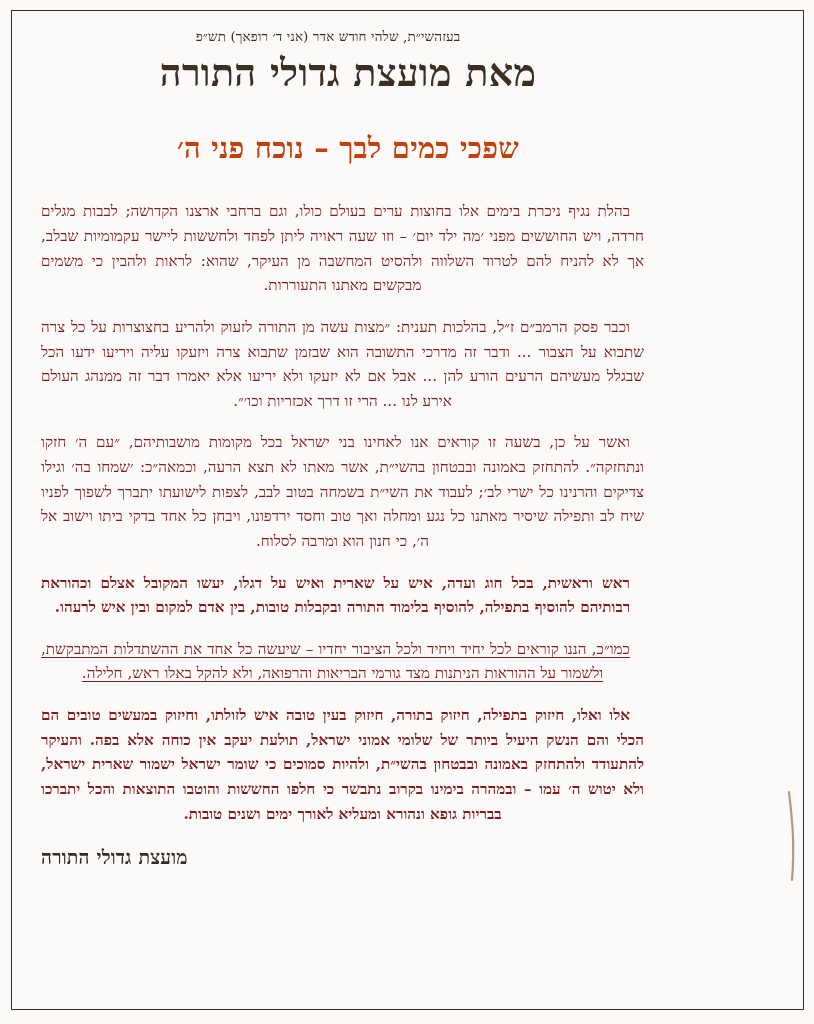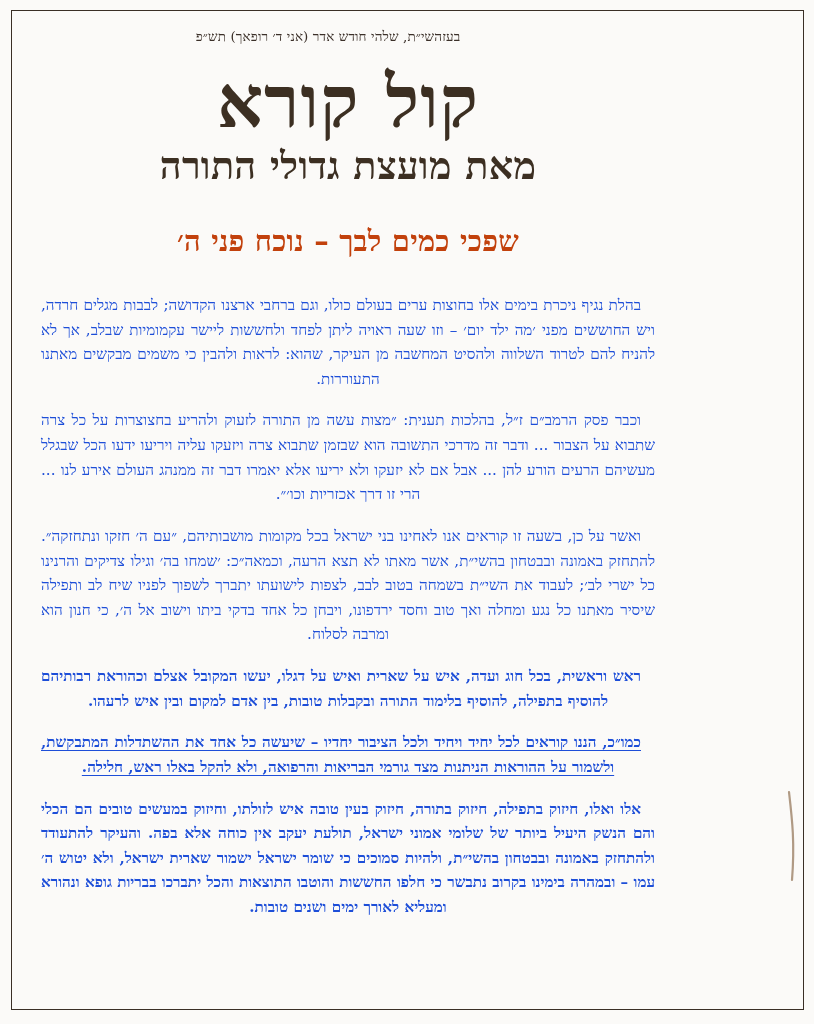--- a/index.html
+++ b/index.html
@@ -95,31 +95,31 @@
   .body-wrap {
     margin-top: 34px;
   }
 
   p.para {
     text-align: justify;
     text-align-last: center;
     font-family: "DejaVu Serif", "Liberation Serif", serif;
     font-size: 15.2px;
     line-height: 1.62;
-    color: #1d4ed8;
-    margin: 0 0 17px 0;
+    color: #7f1d1d;
+    margin: 0 11px 17px 0;
     text-indent: 14px;
   }
 
   p.para.bold {
     font-weight: 700;
   }
 
   p.para.bold-underline {
-    font-weight: 700;
+    font-weight: 400;
     text-decoration: underline;
     text-underline-offset: 3px;
     text-decoration-thickness: 1px;
   }
 
   p.para.last {
     margin-bottom: 20px;
     font-weight: bold;
   }
 
@@ -147,40 +147,40 @@
 <body>
 
 <div class="page">
 
   <div class="frame"></div>
 
   <div class="content">
 
     <div class="dateline">בעזהשי״ת, שלהי חודש אדר (אני ד׳ רופאך) תש״פ</div>
 
-    <h1 class="title-main">קול קורא</h1>
 
     <h2 class="title-sub">מאת מועצת גדולי התורה</h2>
 
     <h3 class="title-tagline">שפכי כמים לבך – נוכח פני ה׳</h3>
 
     <div class="body-wrap">
 
       <p class="para">בהלת נגיף ניכרת בימים אלו בחוצות ערים בעולם כולו, וגם ברחבי ארצנו הקדושה; לבבות מגלים חרדה, ויש החוששים מפני ׳מה ילד יום׳ – וזו שעה ראויה ליתן לפחד ולחששות ליישר עקמומיות שבלב, אך לא להניח להם לטרוד השלווה ולהסיט המחשבה מן העיקר, שהוא: לראות ולהבין כי משמים מבקשים מאתנו התעוררות.</p>
 
       <p class="para">וכבר פסק הרמב״ם ז״ל, בהלכות תענית: ״מצות עשה מן התורה לזעוק ולהריע בחצוצרות על כל צרה שתבוא על הצבור ... ודבר זה מדרכי התשובה הוא שבזמן שתבוא צרה ויזעקו עליה ויריעו ידעו הכל שבגלל מעשיהם הרעים הורע להן ... אבל אם לא יזעקו ולא יריעו אלא יאמרו דבר זה ממנהג העולם אירע לנו ... הרי זו דרך אכזריות וכו׳״.</p>
 
       <p class="para">ואשר על כן, בשעה זו קוראים אנו לאחינו בני ישראל בכל מקומות מושבותיהם, ״עם ה׳ חזקו ונתחזקה״. להתחזק באמונה ובבטחון בהשי״ת, אשר מאתו לא תצא הרעה, וכמאה״כ: ׳שמחו בה׳ וגילו צדיקים והרנינו כל ישרי לב׳; לעבוד את השי״ת בשמחה בטוב לבב, לצפות לישועתו יתברך לשפוך לפניו שיח לב ותפילה שיסיר מאתנו כל נגע ומחלה ואך טוב וחסד ירדפונו, ויבחן כל אחד בדקי ביתו וישוב אל ה׳, כי חנון הוא ומרבה לסלוח.</p>
 
       <p class="para bold">ראש וראשית, בכל חוג ועדה, איש על שארית ואיש על דגלו, יעשו המקובל אצלם וכהוראת רבותיהם להוסיף בתפילה, להוסיף בלימוד התורה ובקבלות טובות, בין אדם למקום ובין איש לרעהו.</p>
 
       <p class="para bold-underline">כמו״כ, הננו קוראים לכל יחיד ויחיד ולכל הציבור יחדיו – שיעשה כל אחד את ההשתדלות המתבקשת, ולשמור על ההוראות הניתנות מצד גורמי הבריאות והרפואה, ולא להקל באלו ראש, חלילה.</p>
 
       <p class="para last">אלו ואלו, חיזוק בתפילה, חיזוק בתורה, חיזוק בעין טובה איש לזולתו, וחיזוק במעשים טובים הם הכלי והם הנשק היעיל ביותר של שלומי אמוני ישראל, תולעת יעקב אין כוחה אלא בפה. והעיקר להתעודד ולהתחזק באמונה ובבטחון בהשי״ת, ולהיות סמוכים כי שומר ישראל ישמור שארית ישראל, ולא יטוש ה׳ עמו – ובמהרה בימינו בקרוב נתבשר כי חלפו החששות והוטבו התוצאות והכל יתברכו בבריות גופא ונהורא ומעליא לאורך ימים ושנים טובות.</p>
 
+      <div class="signature">מועצת גדולי התורה</div>
 
     </div>
 
   </div>
 
   <svg class="artifact" viewBox="0 0 70 110" aria-hidden="true">
     <path d="M 54 12 C 57 38, 60 62, 57 100" stroke="#b09a84" stroke-width="2.2" fill="none" stroke-linecap="round"></path>
   </svg>
 
 </div>

